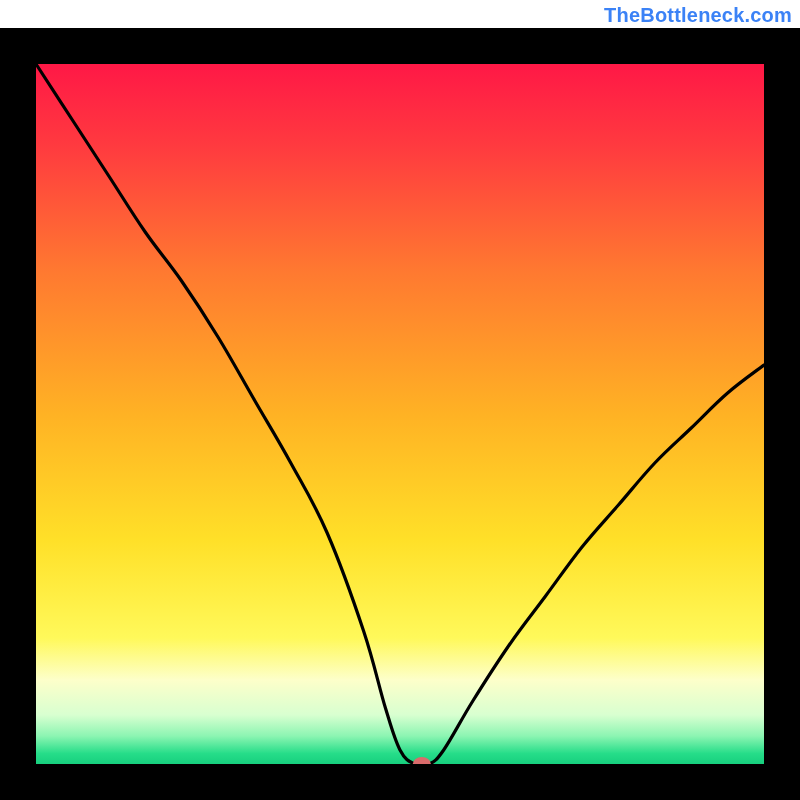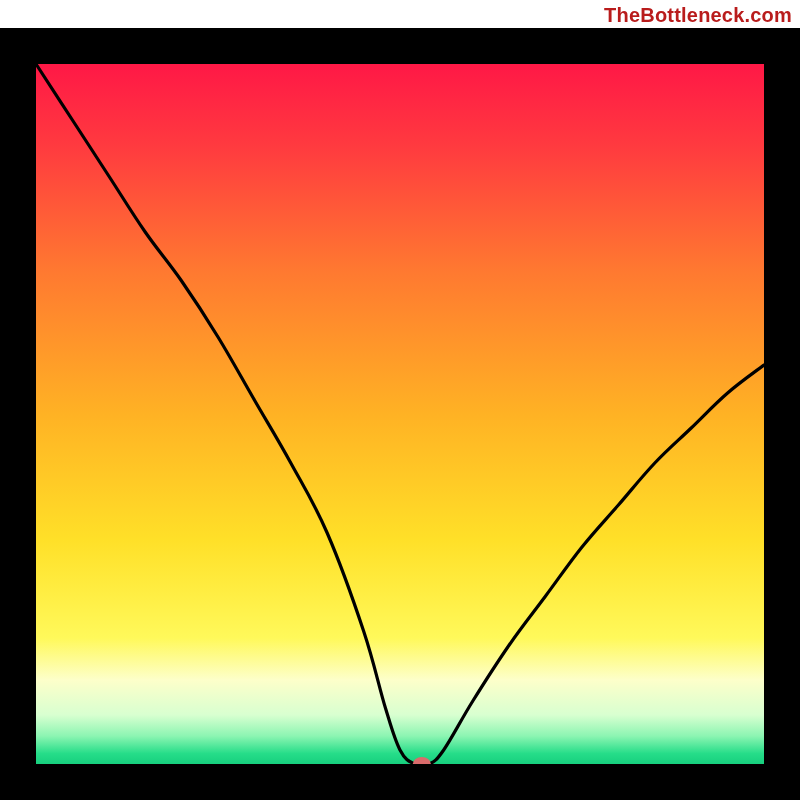--- a/index.html
+++ b/index.html
@@ -13,21 +13,21 @@
     width: 800px;
     height: 800px;
   }
   svg { display: block; }
   .attribution {
     position: absolute;
     top: 4px;
     right: 8px;
     font-size: 20px;
     font-weight: 600;
-    color: #b91c1c;
+    color: #3b82f6;
     letter-spacing: 0.2px;
   }
 </style>
 </head>
 <body>
 
 <div class="chart-wrap">
   <div class="attribution">TheBottleneck.com</div>
 
   <svg id="chart-svg" width="800" height="800" viewBox="0 0 800 800">

